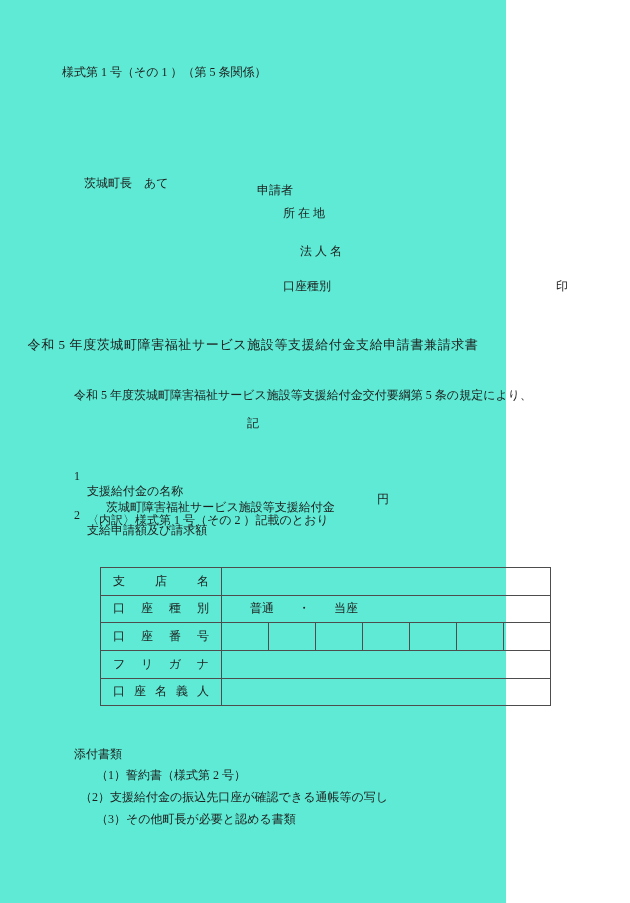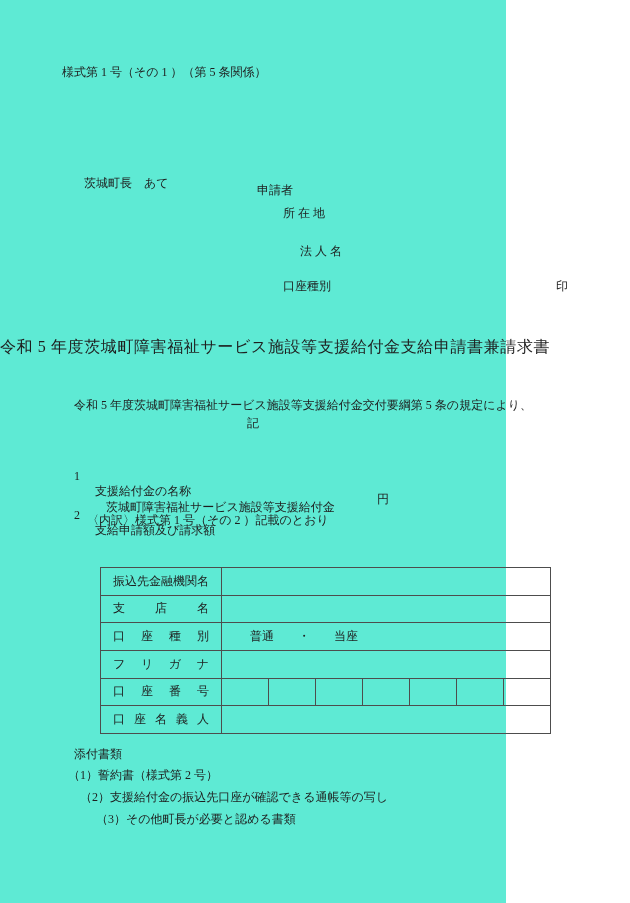--- a/index.html
+++ b/index.html
@@ -22,31 +22,31 @@
   .date-line span { display: inline-block; }
   .date-line .gap { margin-left: 28px; }
   .addressee     { left: 84px;  top: 140px; margin-top: 36px; }
 
   .applicant-heading { left: 257px; top: 183px; }
   .addr-label    { left: 283px; top: 206px; }
   .corp-label    { left: 300px; top: 244px; }
   .rep-label     { left: 283px; top: 279px; }
   .seal          { left: 556px; top: 279px; }
 
-  .doc-title     { left: 0; right: 0; top: 337px; text-align: center; font-size: 16px; letter-spacing: 0.6px; white-space: pre; position: absolute; }
-  .body-line1    { left: 62px; top: 398px; }
+  .doc-title     { left: 0; right: 0; top: 337px; text-align: center; font-size: 13px; letter-spacing: 0.6px; white-space: pre; position: absolute; }
+  .body-line1    { left: 62px; top: 388px; }
   .body-line2    { left: 62px; top: 397px; }
   .record-mark   { left: 0; right: 0; top: 416px; text-align: center; position: absolute; }
 
   .item1         { left: 62px; top: 453px; }
   .item2         { left: 62px; top: 492px; }
   .item2-yen     { left: 377px; top: 492px; }
   .item2-note    { left: 87px; top: 513px; }
   .item3         { left: 62px; top: 550px; }
-  .item-label    { margin-left: 21px; }
+  .item-label    { margin-left: 13px; }
   .item1-value   { margin-left: 32px; }
 
   .bank-table {
     position: absolute;
     left: 100px; top: 567px;
     width: 450px;
     border-collapse: collapse;
     table-layout: fixed;
   }
   .bank-table tr { height: 27.7px; }
@@ -54,21 +54,21 @@
     border: 1px solid #4d4d4d;
     padding: 0;
     font-size: 12px;
     overflow: hidden;
   }
   td.t-label { padding: 0 12px; text-align: justify; text-align-last: justify; }
   td.t-value { padding: 0 8px; }
   td.t-type  { padding-left: 28px; white-space: pre; }
 
   .attach-heading { left: 74px; top: 747px; }
-  .attach-item-0  { left: 68px; top: 768px; }
+  .attach-item-0  { left: 96px; top: 768px; }
   .attach-item-1  { left: 80px; top: 790px; }
   .attach-item-2  { left: 80px; top: 812px; margin-left: 16px; }
 </style>
 </head>
 <body>
 
 <div class="page">
 
   <div class="abs form-number">様式第 1 号（その 1 ）（第 5 条関係）</div>
 
@@ -106,44 +106,40 @@
       <col style="width:47px">
         <col style="width:47px">
         <col style="width:47px">
         <col style="width:47px">
       <col style="width:47px">
         <col style="width:47px">
         <col style="width:47px">
     </colgroup>
     <tbody>
       <tr>
-        <td class="t-label">振込先金融機関名</td>
-        <td class="t-value" colspan="7"></td>
-      </tr>
-      <tr>
         <td class="t-label">支店名</td>
         <td class="t-value" colspan="7"></td>
       </tr>
       <tr>
         <td class="t-label">口座種別</td>
         <td class="t-type" colspan="7">普通　　・　　当座</td>
-      </tr>
-      <tr>
-        <td class="t-label">フリガナ</td>
-        <td class="t-value" colspan="7"></td>
       </tr>
       <tr>
         <td class="t-label">口座番号</td>
         <td></td>
         <td></td>
         <td></td>
         <td></td>
         <td></td>
         <td></td>
         <td></td>
+      </tr>
+      <tr>
+        <td class="t-label">フリガナ</td>
+        <td class="t-value" colspan="7"></td>
       </tr>
       <tr>
         <td class="t-label">口座名義人</td>
         <td class="t-value" colspan="7"></td>
       </tr>
     </tbody>
   </table>
 
   <div class="abs attach-heading">添付書類</div>
   <div class="abs attach-item-0">（1）誓約書（様式第 2 号）</div>

